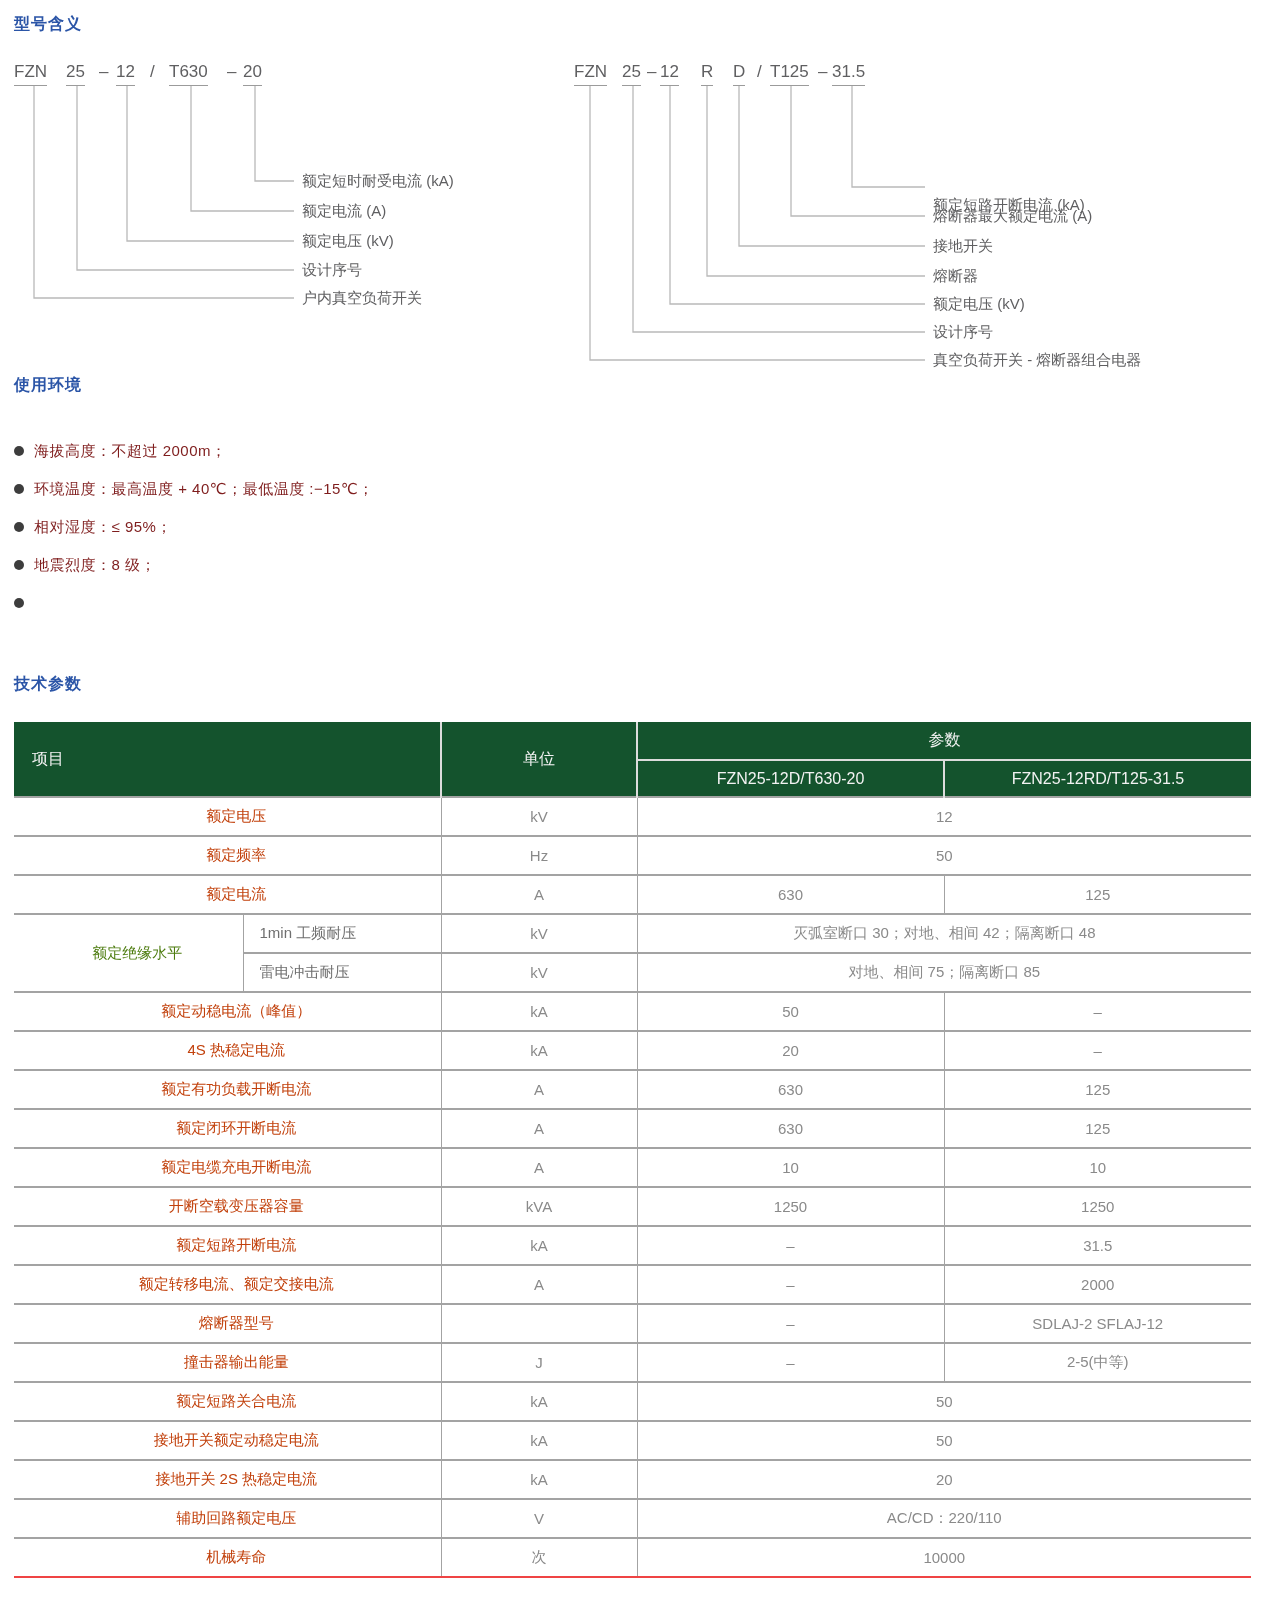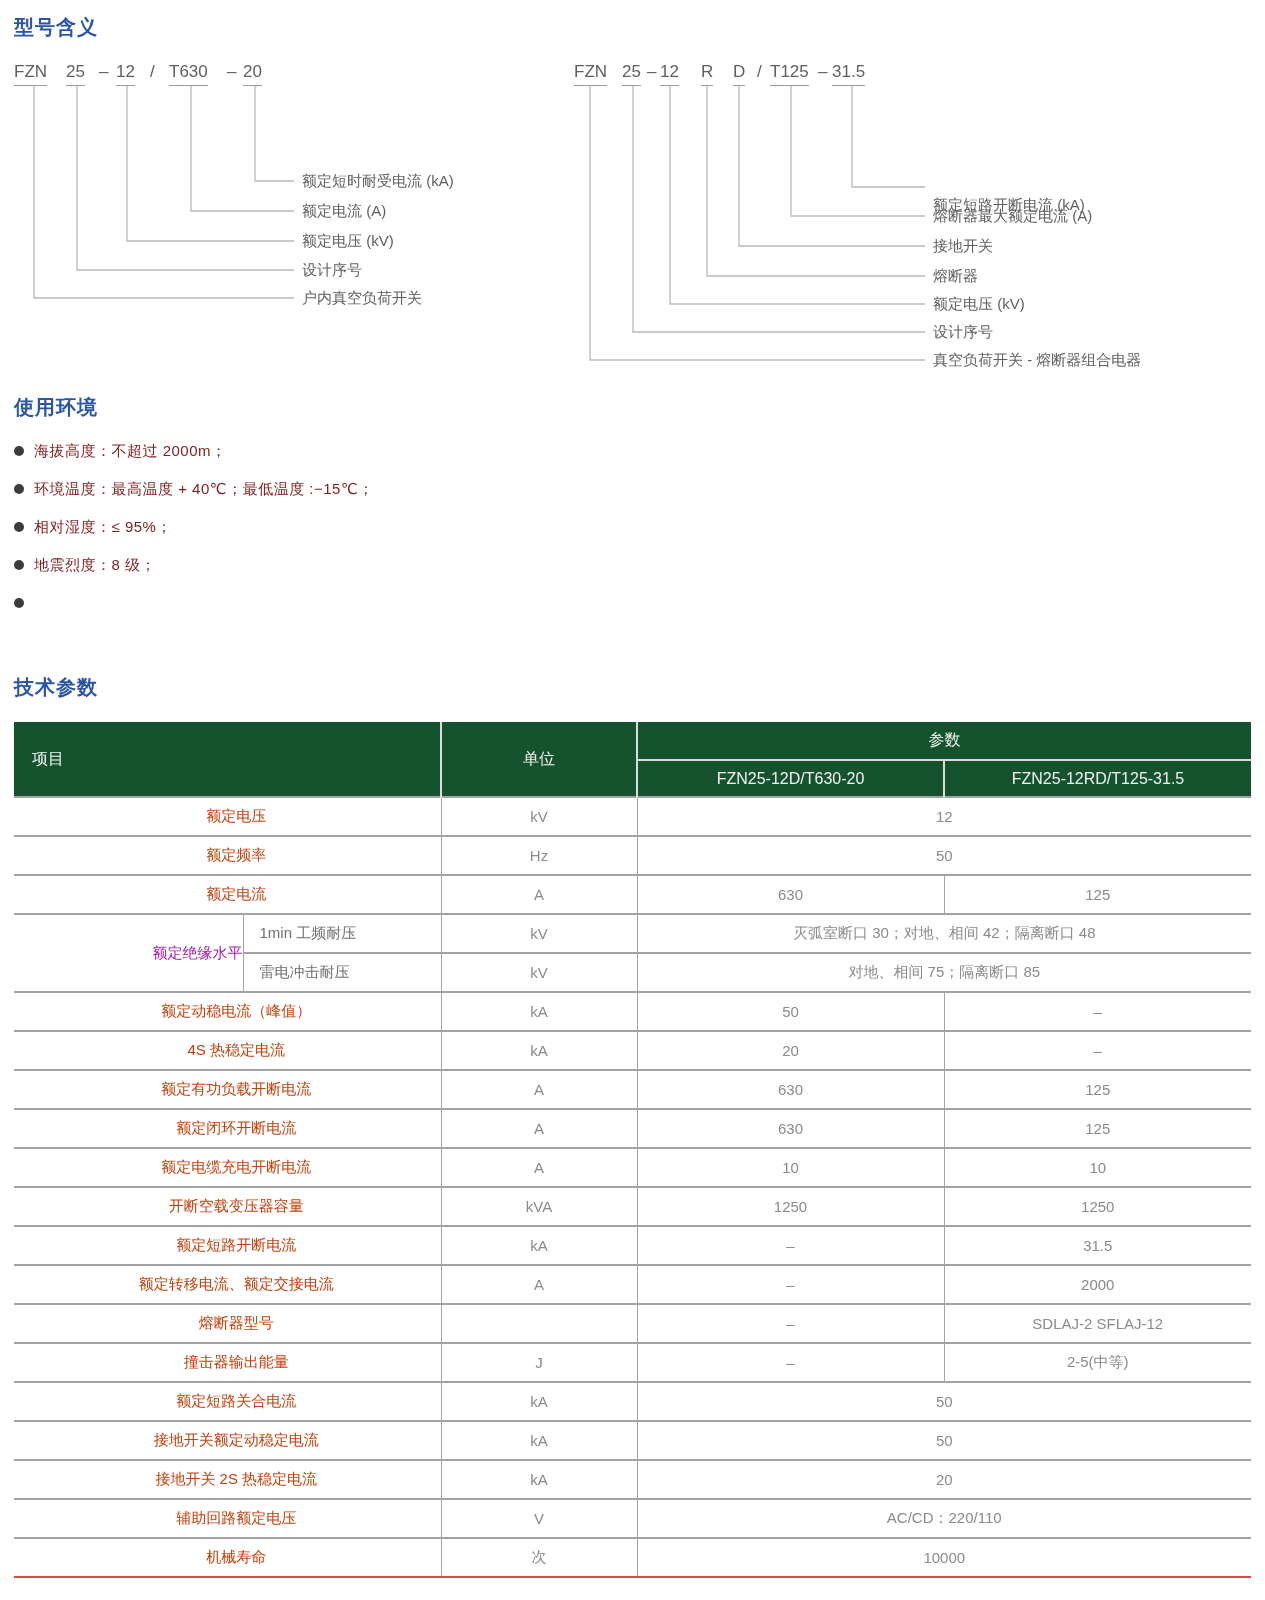--- a/index.html
+++ b/index.html
@@ -1,19 +1,19 @@
 <!DOCTYPE html>
 <html><head>
 <meta charset="utf-8">
 <style>
   * { margin:0; padding:0; box-sizing:border-box; }
   body { background:#ffffff; font-family:"Liberation Sans","DejaVu Sans",sans-serif; }
   .page { position:relative; width:1265px; height:1600px; background:#fff; overflow:hidden; }
 
-  .sec-title { position:absolute; left:14px; font-size:20px; font-weight:bold; color:#2b55a7; letter-spacing:1px; }
+  .sec-title { position:absolute; left:14px; font-size:16px; font-weight:bold; color:#2b55a7; letter-spacing:1px; }
 
   
   .diagrams { position:absolute; left:0; top:58px; width:1265px; height:332px; }
   .diagrams svg { position:absolute; left:0; top:0; }
   .tok { position:absolute; top:4px; font-size:17px; color:#5f5f61; line-height:20px; padding-bottom:3px; white-space:nowrap; }
   .tok.u { border-bottom:1px solid #9b9b9b; }
   .dlabel { position:absolute; height:20px; line-height:20px; font-size:15px; color:#5f5f61; white-space:nowrap; }
 
   
   .env-item { position:absolute; left:14px; display:flex; align-items:center; height:22px; }
@@ -27,21 +27,21 @@
   thead th { background:#14532d; color:#f2f2f2; font-size:16px; }
   th.h-item { text-align:left; padding-left:18px; }
   th.h-unit { text-align:center; border-left:2px solid #dcdcdc; border-right:2px solid #dcdcdc; }
   th.h-params { text-align:center; height:38px; border-bottom:2px solid #dcdcdc; }
   th.h-model { text-align:center; height:37px; }
   th.h-model.first { border-right:2px solid #dcdcdc; }
 
   tbody td { height:39px; font-size:15px; border-top:2px solid #a3a3a3; background:#fff; }
   tbody tr:last-child td { border-bottom:2px solid #ef4444; }
   td.item { text-align:center; padding-left:18px; color:#c2410c; }
-  td.group { text-align:right; padding-left:18px; color:#a21caf;font-family:Liberation Mono, monospace; }
+  td.group { text-align:center; padding-left:18px; color:#4d7c0f;font-family:Liberation Mono, monospace; }
   td.sub  { text-align:left; padding-left:16px; color:#6f6f6f; border-left:1px solid #a3a3a3; }
   td.unit { text-align:center; color:#8a8a8a; border-left:1px solid #a3a3a3; border-right:1px solid #a3a3a3; }
   td.val  { text-align:center; color:#8a8a8a; }
   td.v1   { border-right:1px solid #a3a3a3; }
 </style>
 </head>
 <body>
 
 <div class="page">
 
@@ -95,21 +95,21 @@
 
     <div class="dlabel" style="left:933px; top:137px;">额定短路开断电流 (kA)</div>
     <div class="dlabel" style="left:933px; top:148px;">熔断器最大额定电流 (A)</div>
     <div class="dlabel" style="left:933px; top:178px;">接地开关</div>
     <div class="dlabel" style="left:933px; top:208px;">熔断器</div>
     <div class="dlabel" style="left:933px; top:236px;">额定电压 (kV)</div>
     <div class="dlabel" style="left:933px; top:264px;">设计序号</div>
     <div class="dlabel" style="left:933px; top:292px;">真空负荷开关 - 熔断器组合电器</div>
   </div>
 
-  <div class="sec-title" style="top:394px;">使用环境</div>
+  <div class="sec-title" style="top:375px;">使用环境</div>
 
   <div class="env-item" style="top:440px;">
     <span class="dot"></span>
     <span class="txt">海拔高度：不超过 2000m；</span>
   </div>
   <div class="env-item" style="top:478px;">
     <span class="dot"></span>
     <span class="txt">环境温度：最高温度 + 40℃；最低温度 :−15℃；</span>
   </div>
   <div class="env-item" style="top:516px;">

